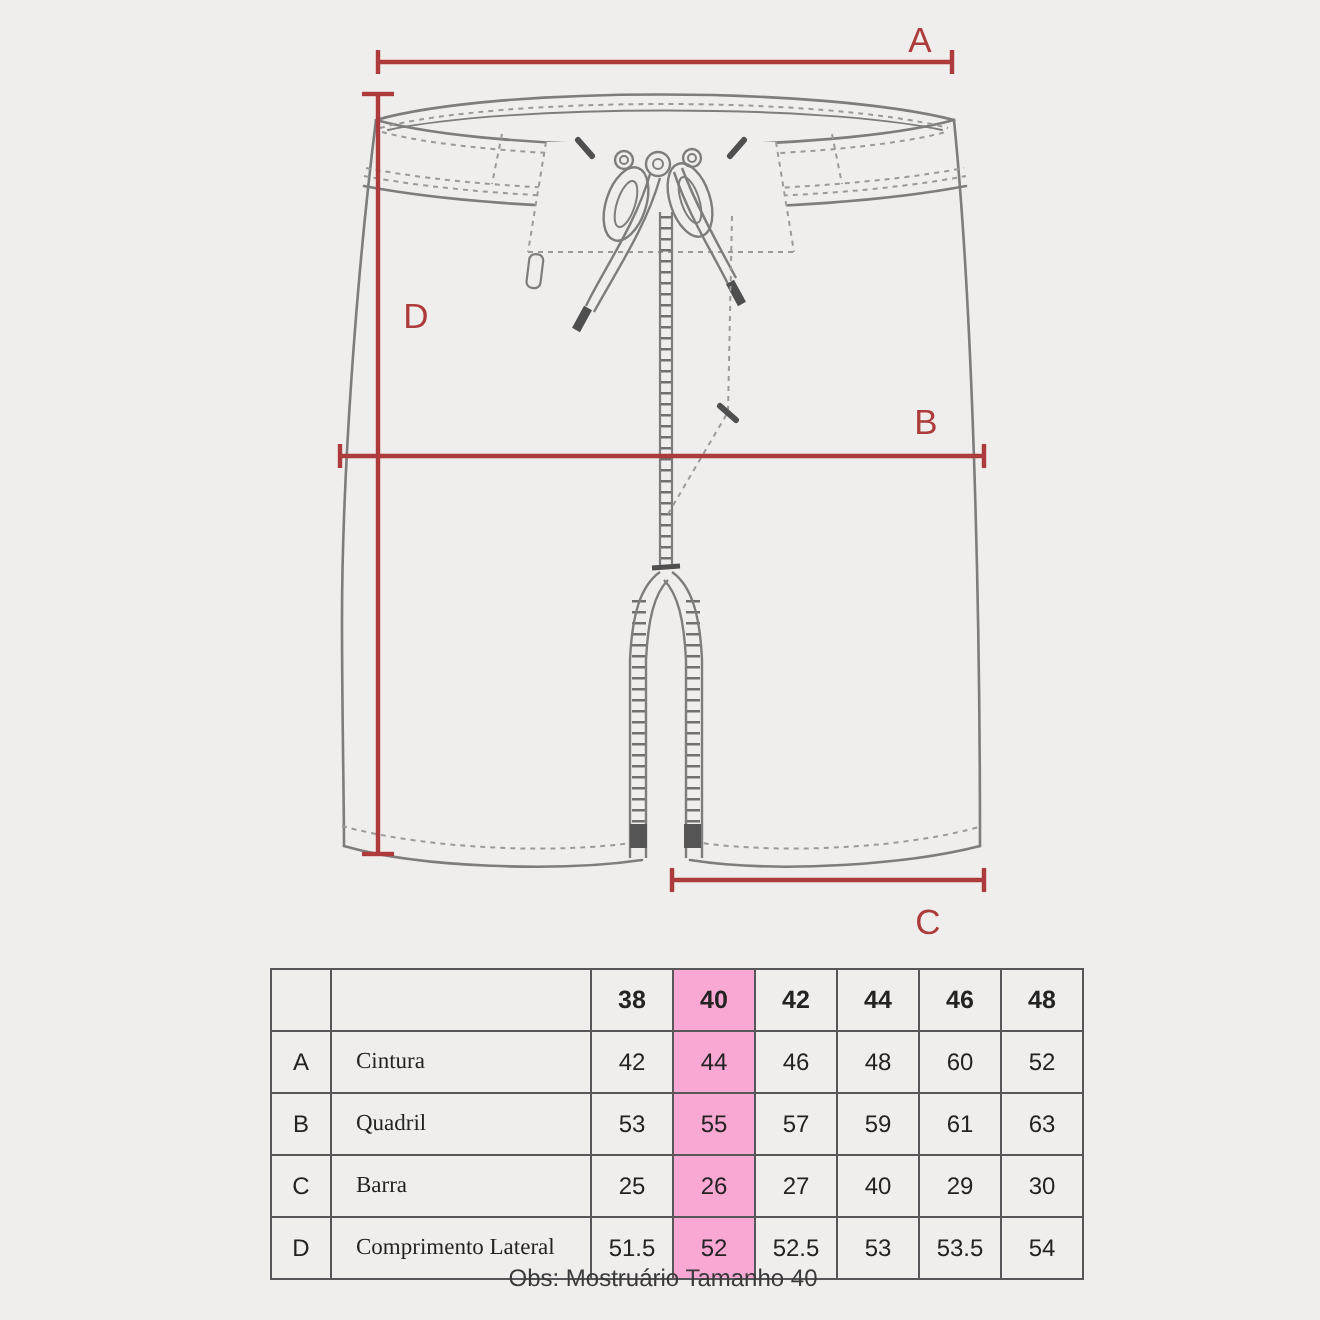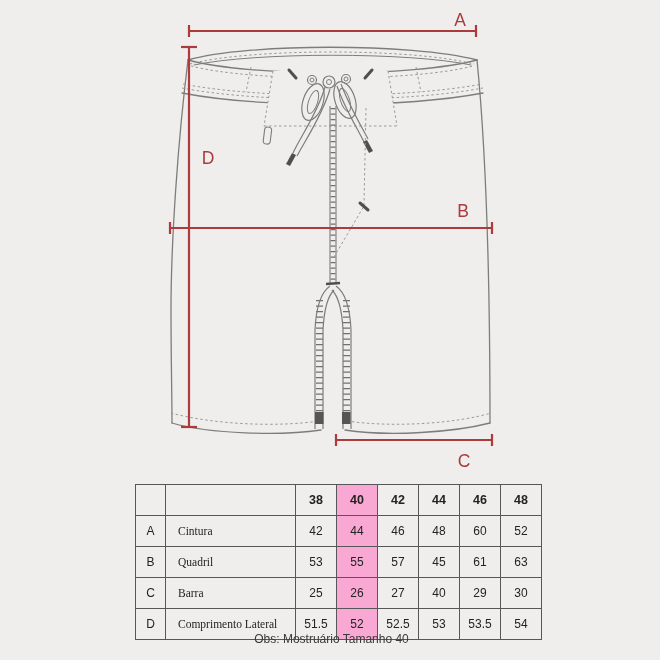--- a/index.html
+++ b/index.html
@@ -177,21 +177,21 @@
       <td class="c-size">48</td>
       <td class="c-size">60</td>
       <td class="c-size">52</td>
     </tr>
     <tr>
       <td class="c-letter">B</td>
       <td class="c-label">Quadril</td>
       <td class="c-size">53</td>
       <td class="c-size hl">55</td>
       <td class="c-size">57</td>
-      <td class="c-size">45</td>
+      <td class="c-size">59</td>
       <td class="c-size">61</td>
       <td class="c-size">63</td>
     </tr>
     <tr>
       <td class="c-letter">C</td>
       <td class="c-label">Barra</td>
       <td class="c-size">25</td>
       <td class="c-size hl">26</td>
       <td class="c-size">27</td>
       <td class="c-size">40</td>

